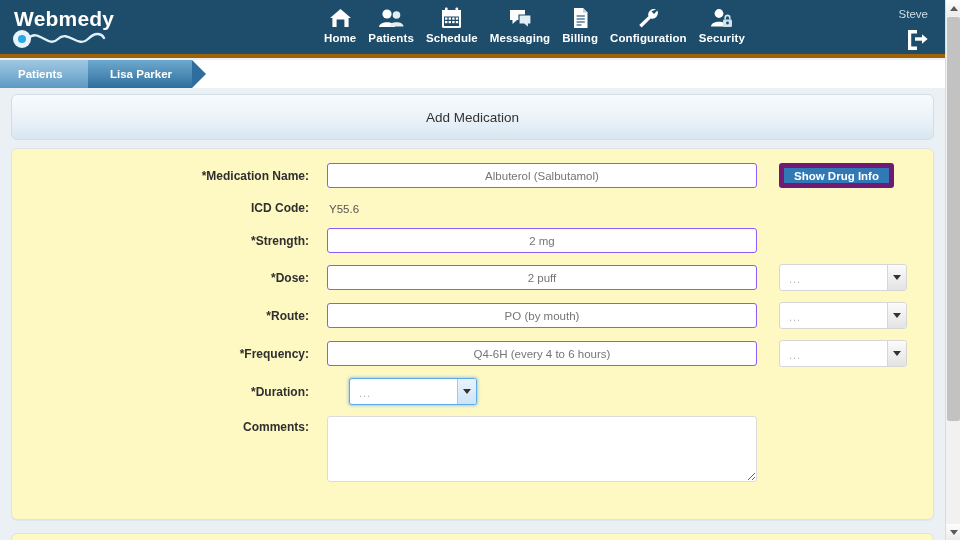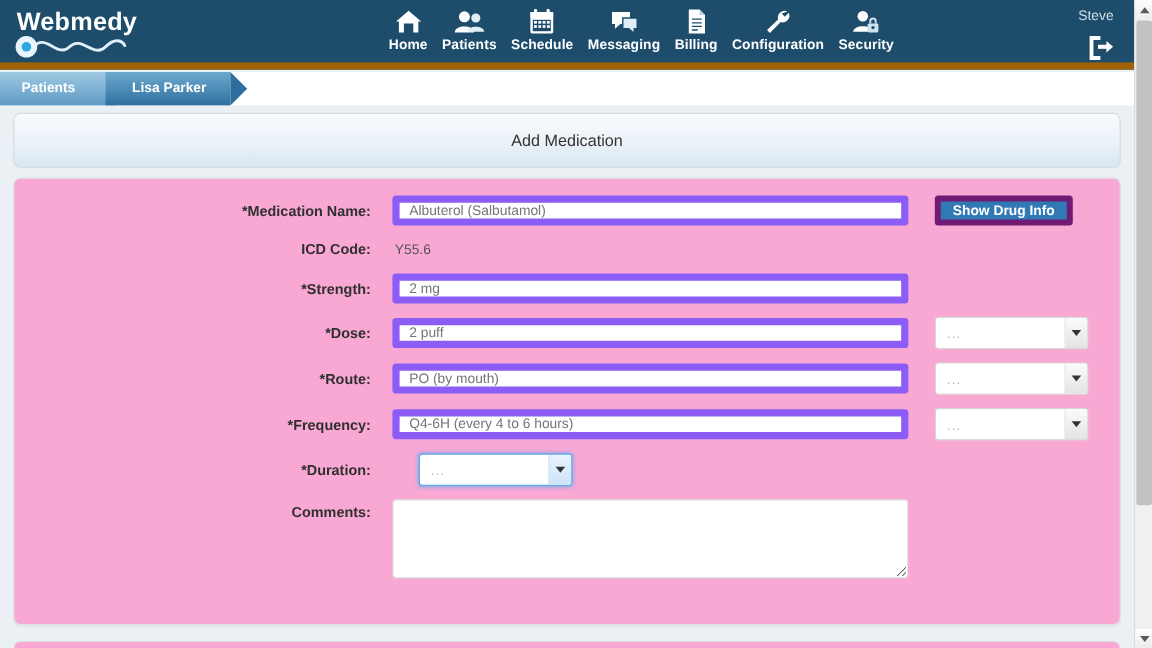--- a/index.html
+++ b/index.html
@@ -9,21 +9,21 @@
     overflow: hidden;
     font-family: "Liberation Sans", sans-serif;
     background: #eaf0f4;
   }
   #app { position: relative; width: 960px; height: 540px; overflow: hidden; }
 
   
   .topbar {
     position: absolute; top: 0; left: 0; width: 945px; height: 58px;
     background: #1d4d6b;
-    border-bottom: 6px solid #a16207;
+    border-bottom: 4px solid #a16207;
   }
   .logo {
     position: absolute; left: 12px; top: 8px; width: 120px; height: 44px;
   }
   .logo-text {
     font-size: 21px; font-weight: bold; color: #ffffff;
     letter-spacing: .2px; line-height: 1; padding-left: 2px;
     font-family: "Liberation Sans", sans-serif;
   }
   .logo svg { position: absolute; left: 0; top: 20px; }
@@ -86,21 +86,21 @@
     border-left: 14px solid #2d6e9e;
   }
 
   
   .page {
     position: absolute; top: 88px; left: 0; width: 945px; height: 399px;
     background: #eaf0f4;
     padding: 6px 11px 0 11px;
   }
   .panel {
-    background: #f9a8d4;
+    background: #fef9c3;
     border: 1px solid #dfe3e6;
     border-radius: 6px;
     box-shadow: 0 1px 1px rgba(0,0,0,.04);
   }
   .panel-head {
     height: 46px;
     background: linear-gradient(to bottom,#f8fbfd 0%,#eaf2f8 55%,#d8e6f0 100%);
     border: 1px solid #d3dde5;
     border-radius: 6px;
     display: flex; align-items: center; justify-content: center;
@@ -119,26 +119,27 @@
     margin-bottom: 11px;
   }
   .lbl {
     width: 315px; text-align: right; padding-right: 18px;
     font-size: 12px; font-weight: bold; color: #2f2f2f;
     white-space: nowrap;
   }
   .ctrl { width: 430px; }
   .txt {
     width: 430px; height: 25px;
-    border: 6px solid #8b5cf6; border-radius: 3px;
+    border: 1px solid #8b5cf6; border-radius: 3px;
     background: #fff;
     font-size: 11.5px; color: #808080;
     padding: 0 8px;
     font-family: "Liberation Sans", sans-serif;
     outline: none;
+    text-align: center;
   }
   .static-val {
     font-size: 11.5px; color: #555; padding-left: 2px;
   }
   .ta {
     width: 430px; height: 66px;
     border: 1px solid #dcdcdc; border-radius: 3px;
     background: #fff; resize: both;
     font-size: 11.5px; color: #808080;
     padding: 5px 8px;

